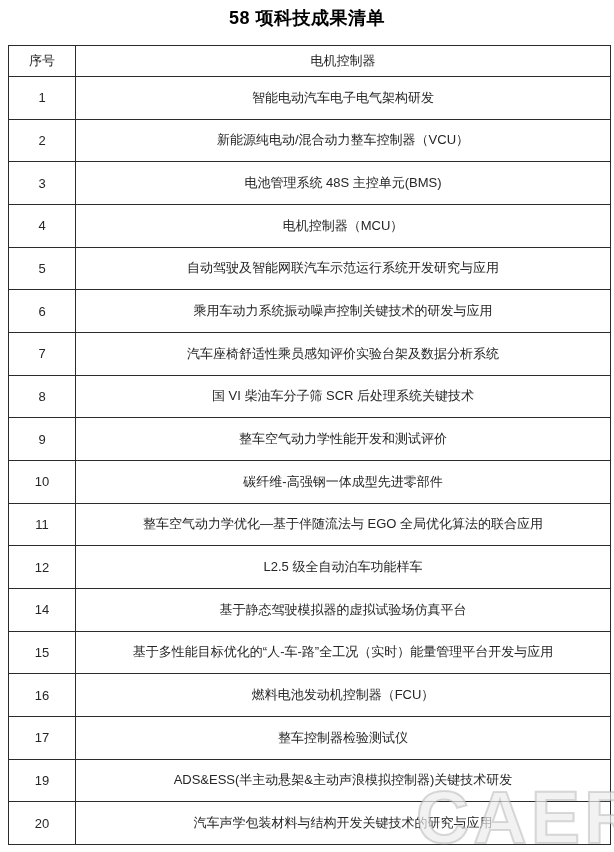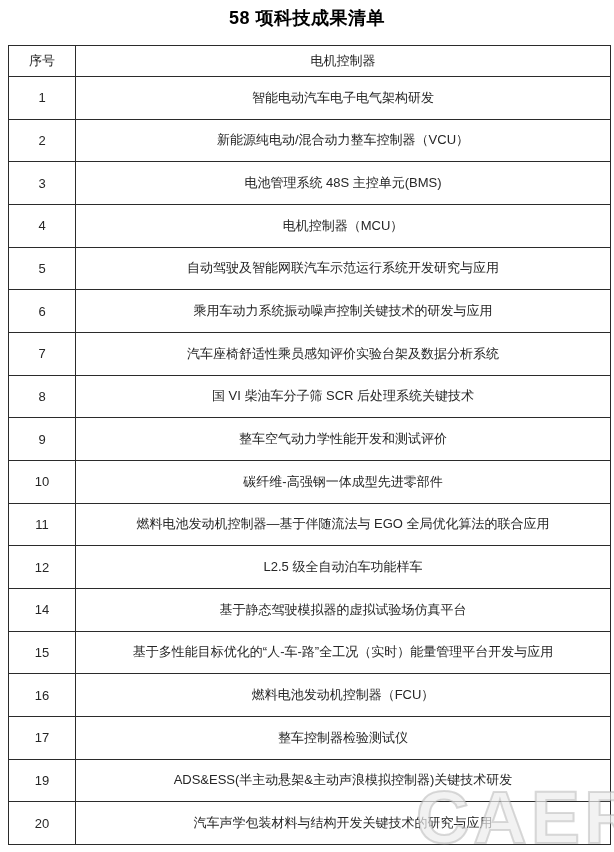--- a/index.html
+++ b/index.html
@@ -111,21 +111,21 @@
       <tr>
         <td>9</td>
         <td>整车空气动力学性能开发和测试评价</td>
       </tr>
       <tr>
         <td>10</td>
         <td>碳纤维-高强钢一体成型先进零部件</td>
       </tr>
       <tr>
         <td>11</td>
-        <td>燃料电池发动机控制器—基于伴随流法与 EGO 全局优化算法的联合应用</td>
+        <td>整车空气动力学优化—基于伴随流法与 EGO 全局优化算法的联合应用</td>
       </tr>
       <tr>
         <td>12</td>
         <td>L2.5 级全自动泊车功能样车</td>
       </tr>
       <tr>
         <td>14</td>
         <td>基于静态驾驶模拟器的虚拟试验场仿真平台</td>
       </tr>
       <tr>

